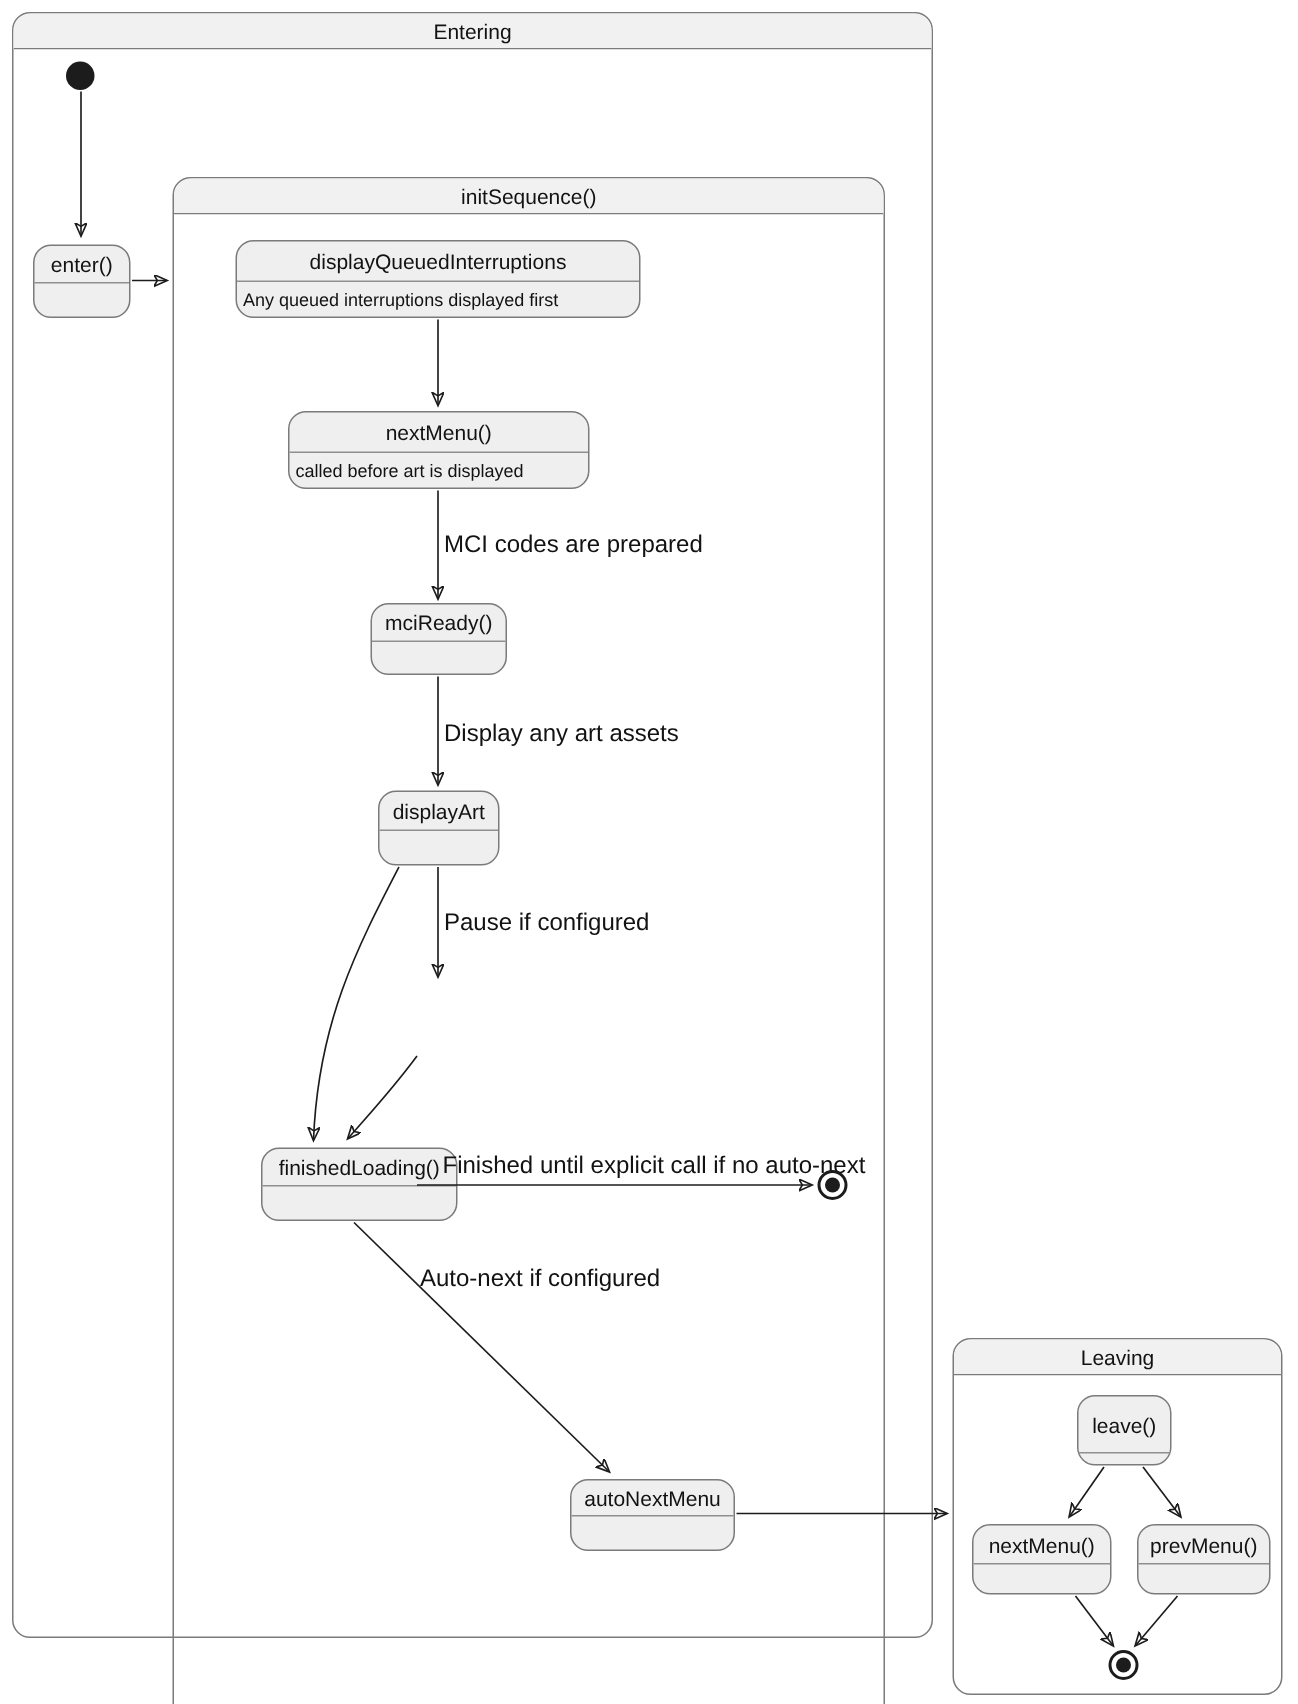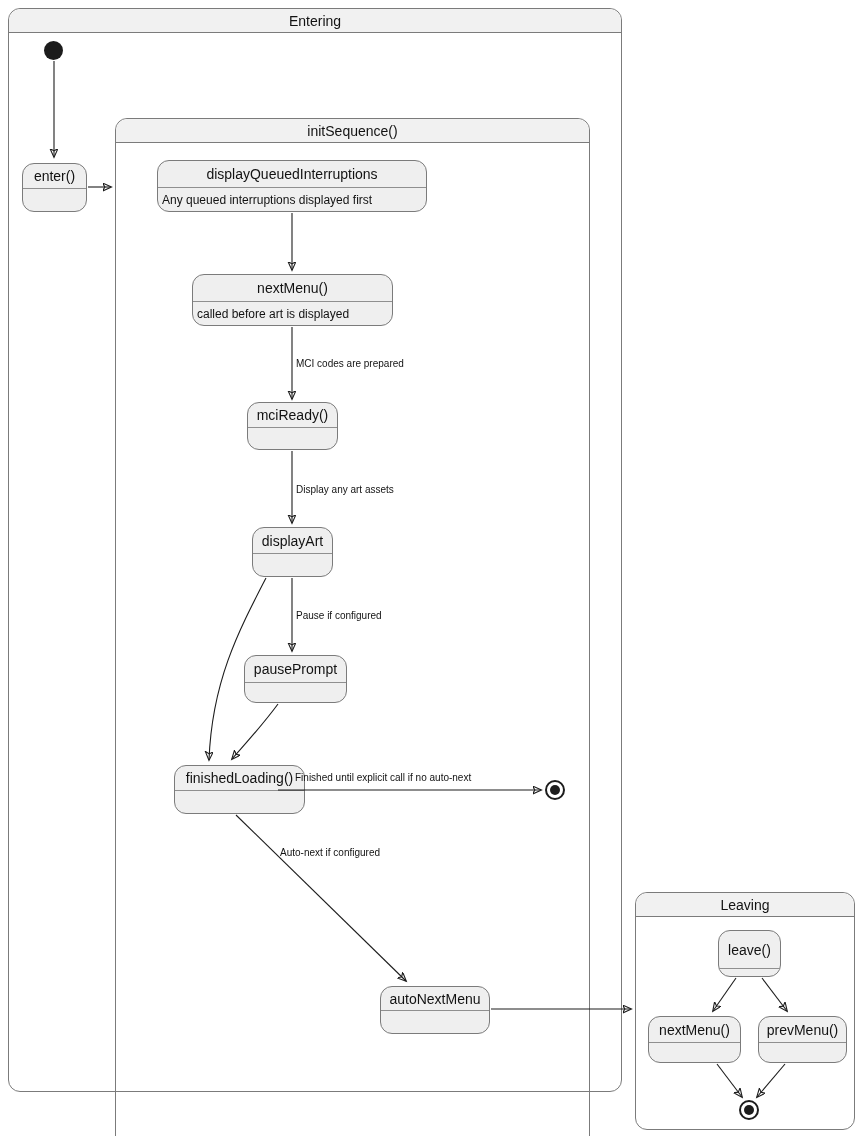--- a/index.html
+++ b/index.html
@@ -49,21 +49,21 @@
   .final-state{
     position:absolute;width:20px;height:20px;border-radius:50%;
     border:2px solid var(--arrow);background:#fff;z-index:4;
     display:flex;align-items:center;justify-content:center;
   }
   .final-state .inner{
     width:10px;height:10px;border-radius:50%;background:var(--arrow);
   }
   
   .edge-label{
-    position:absolute;font-size:10px;white-space:nowrap;z-index:3;line-height:16px;
+    position:absolute;font-size:16px;white-space:nowrap;z-index:3;line-height:16px;
   }
   svg.edges{
     position:absolute;left:0;top:0;width:865px;height:1136px;z-index:3;pointer-events:none;
   }
   svg.edges path{stroke:var(--arrow);stroke-width:1.1;fill:none;}
 </style>
 </head>
 <body>
 
 <div class="canvas">
@@ -106,24 +106,20 @@
   <div class="state" style="left:247px;top:402px;width:91px;height:48px;">
     <div class="state-title" style="height:25px;">mciReady()</div>
     <div class="state-body"></div>
   </div>
 
   <div class="state" style="left:252px;top:527px;width:81px;height:50px;">
     <div class="state-title" style="height:26px;">displayArt</div>
     <div class="state-body"></div>
   </div>
 
-  <div class="state" style="left:244px;top:655px;width:103px;height:48px;">
-    <div class="state-title" style="height:27px;">pausePrompt</div>
-    <div class="state-body"></div>
-  </div>
 
   <div class="state" style="left:146px;top:765px;width:131px;height:49px;margin-left:28px;">
     <div class="state-title" style="height:25px;">finishedLoading()</div>
     <div class="state-body"></div>
   </div>
 
   <div class="state" style="left:380px;top:986px;width:110px;height:48px;">
     <div class="state-title" style="height:24px;">autoNextMenu</div>
     <div class="state-body"></div>
   </div>

